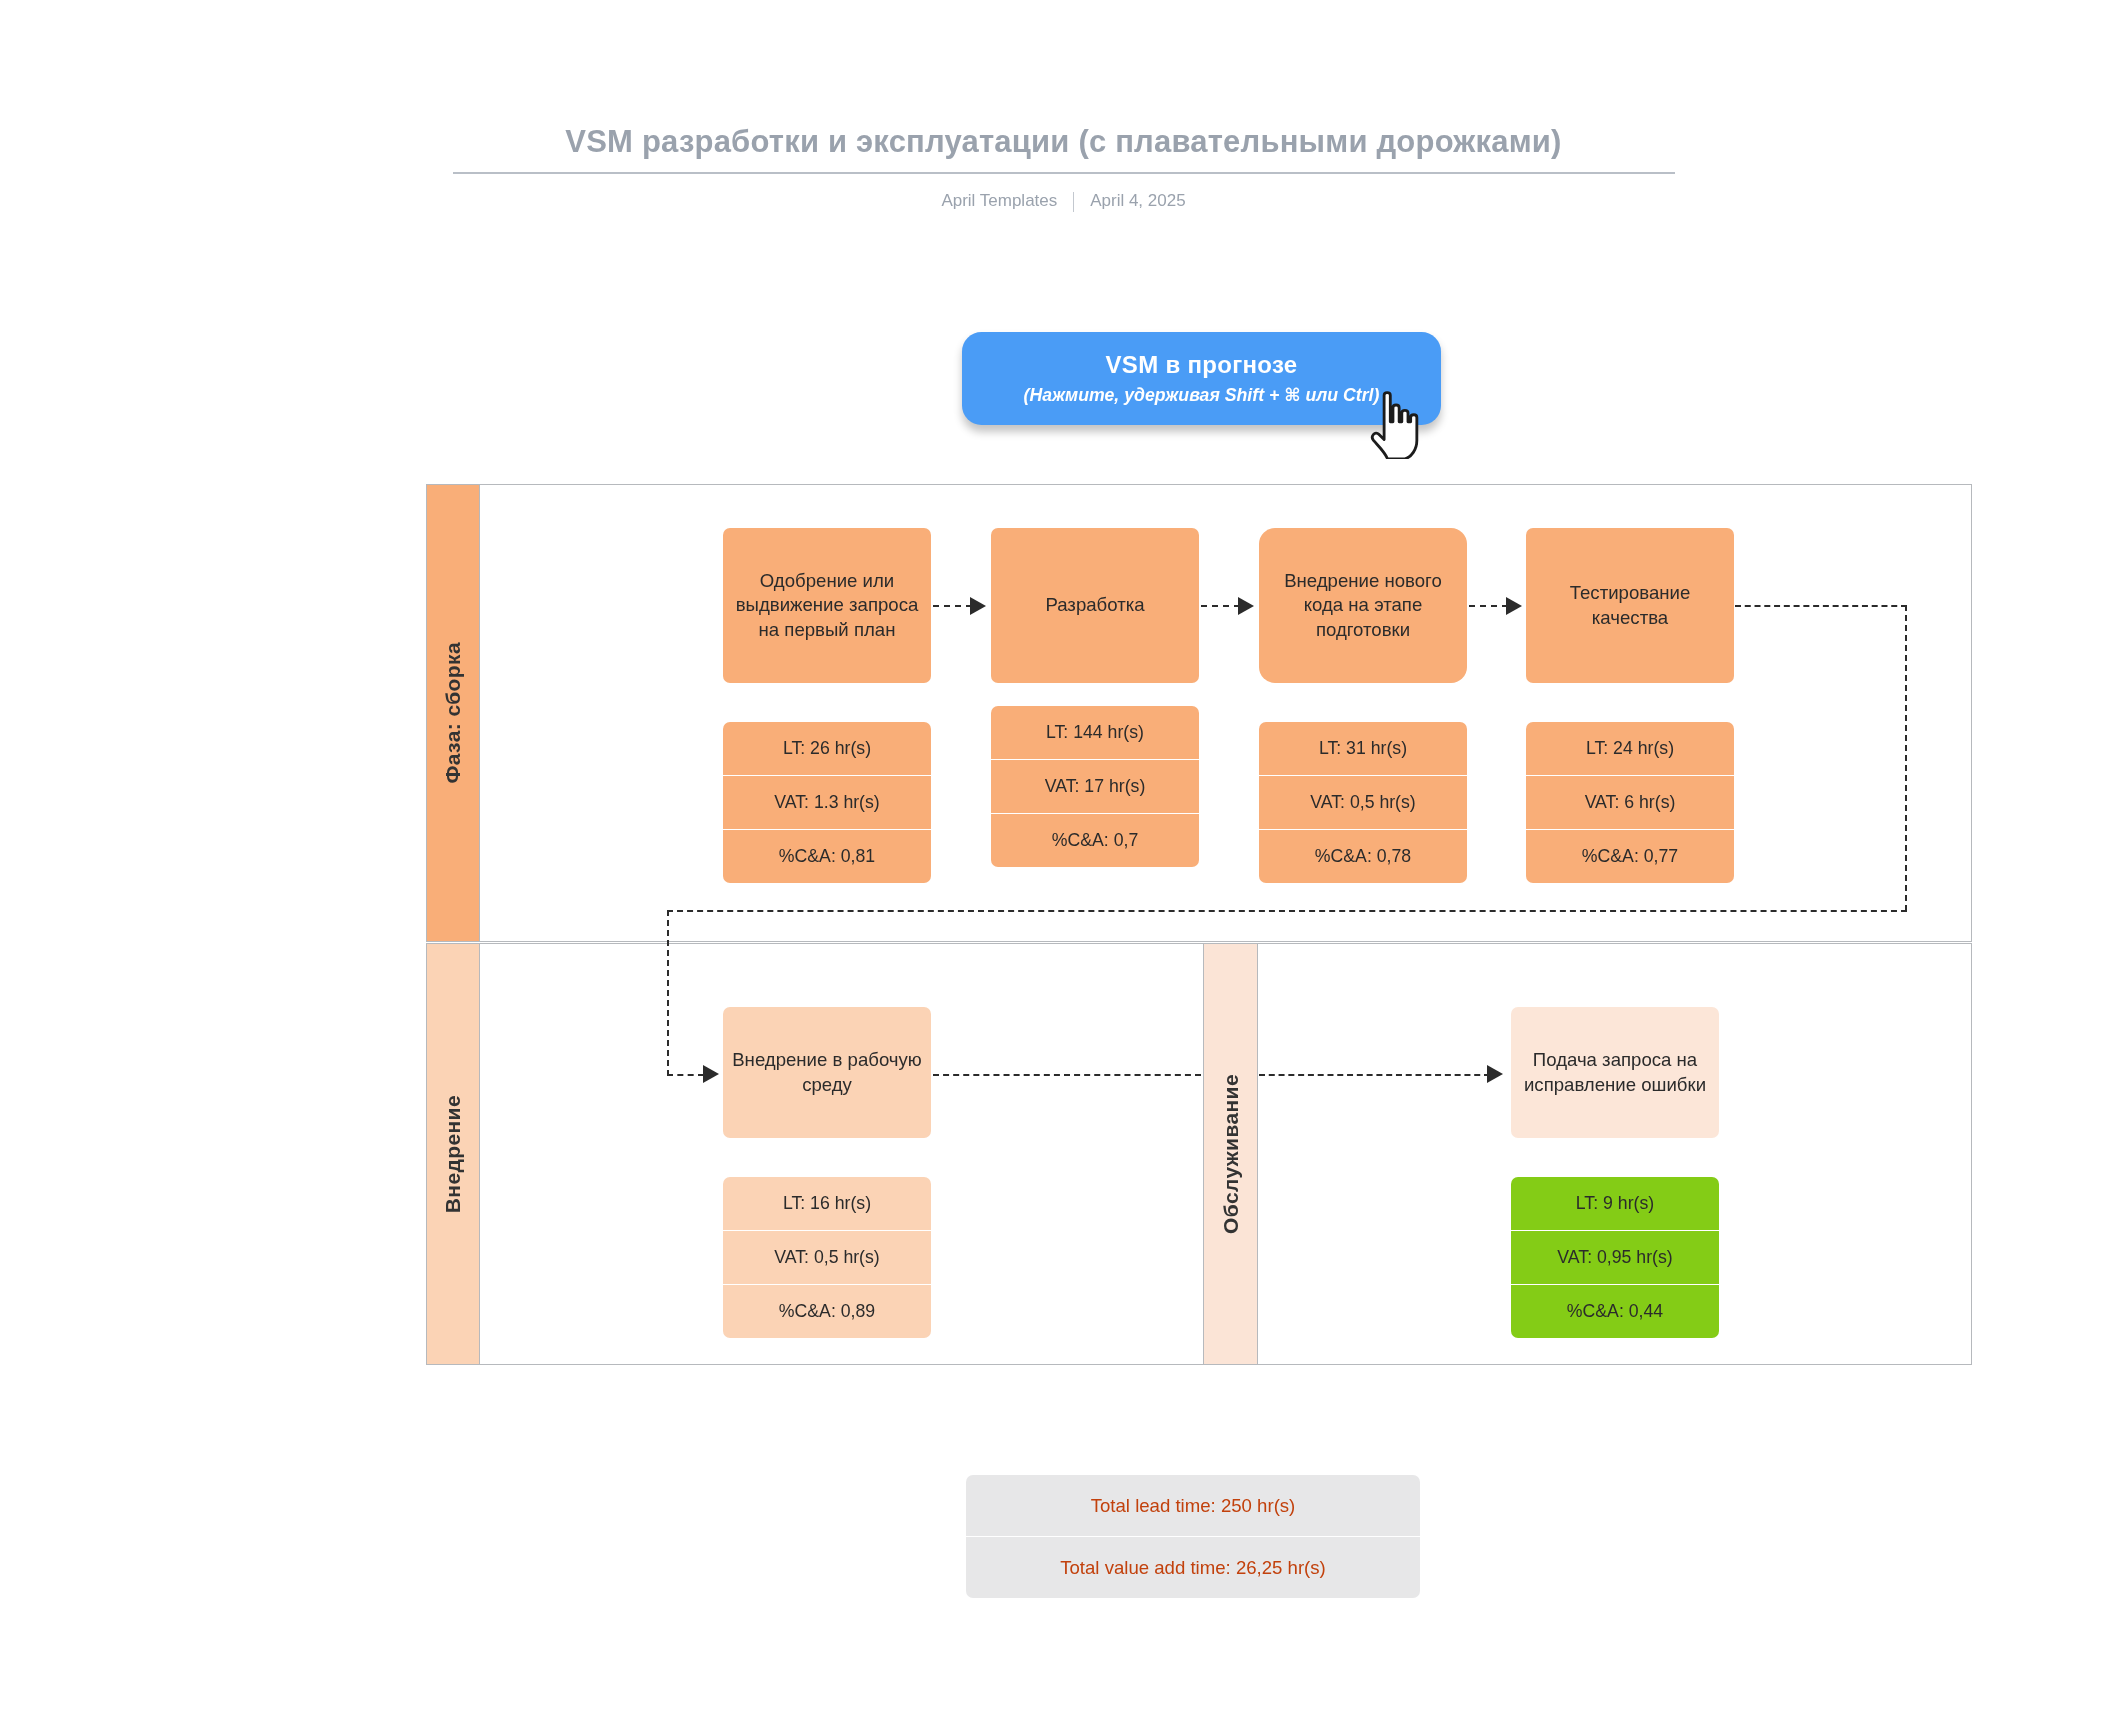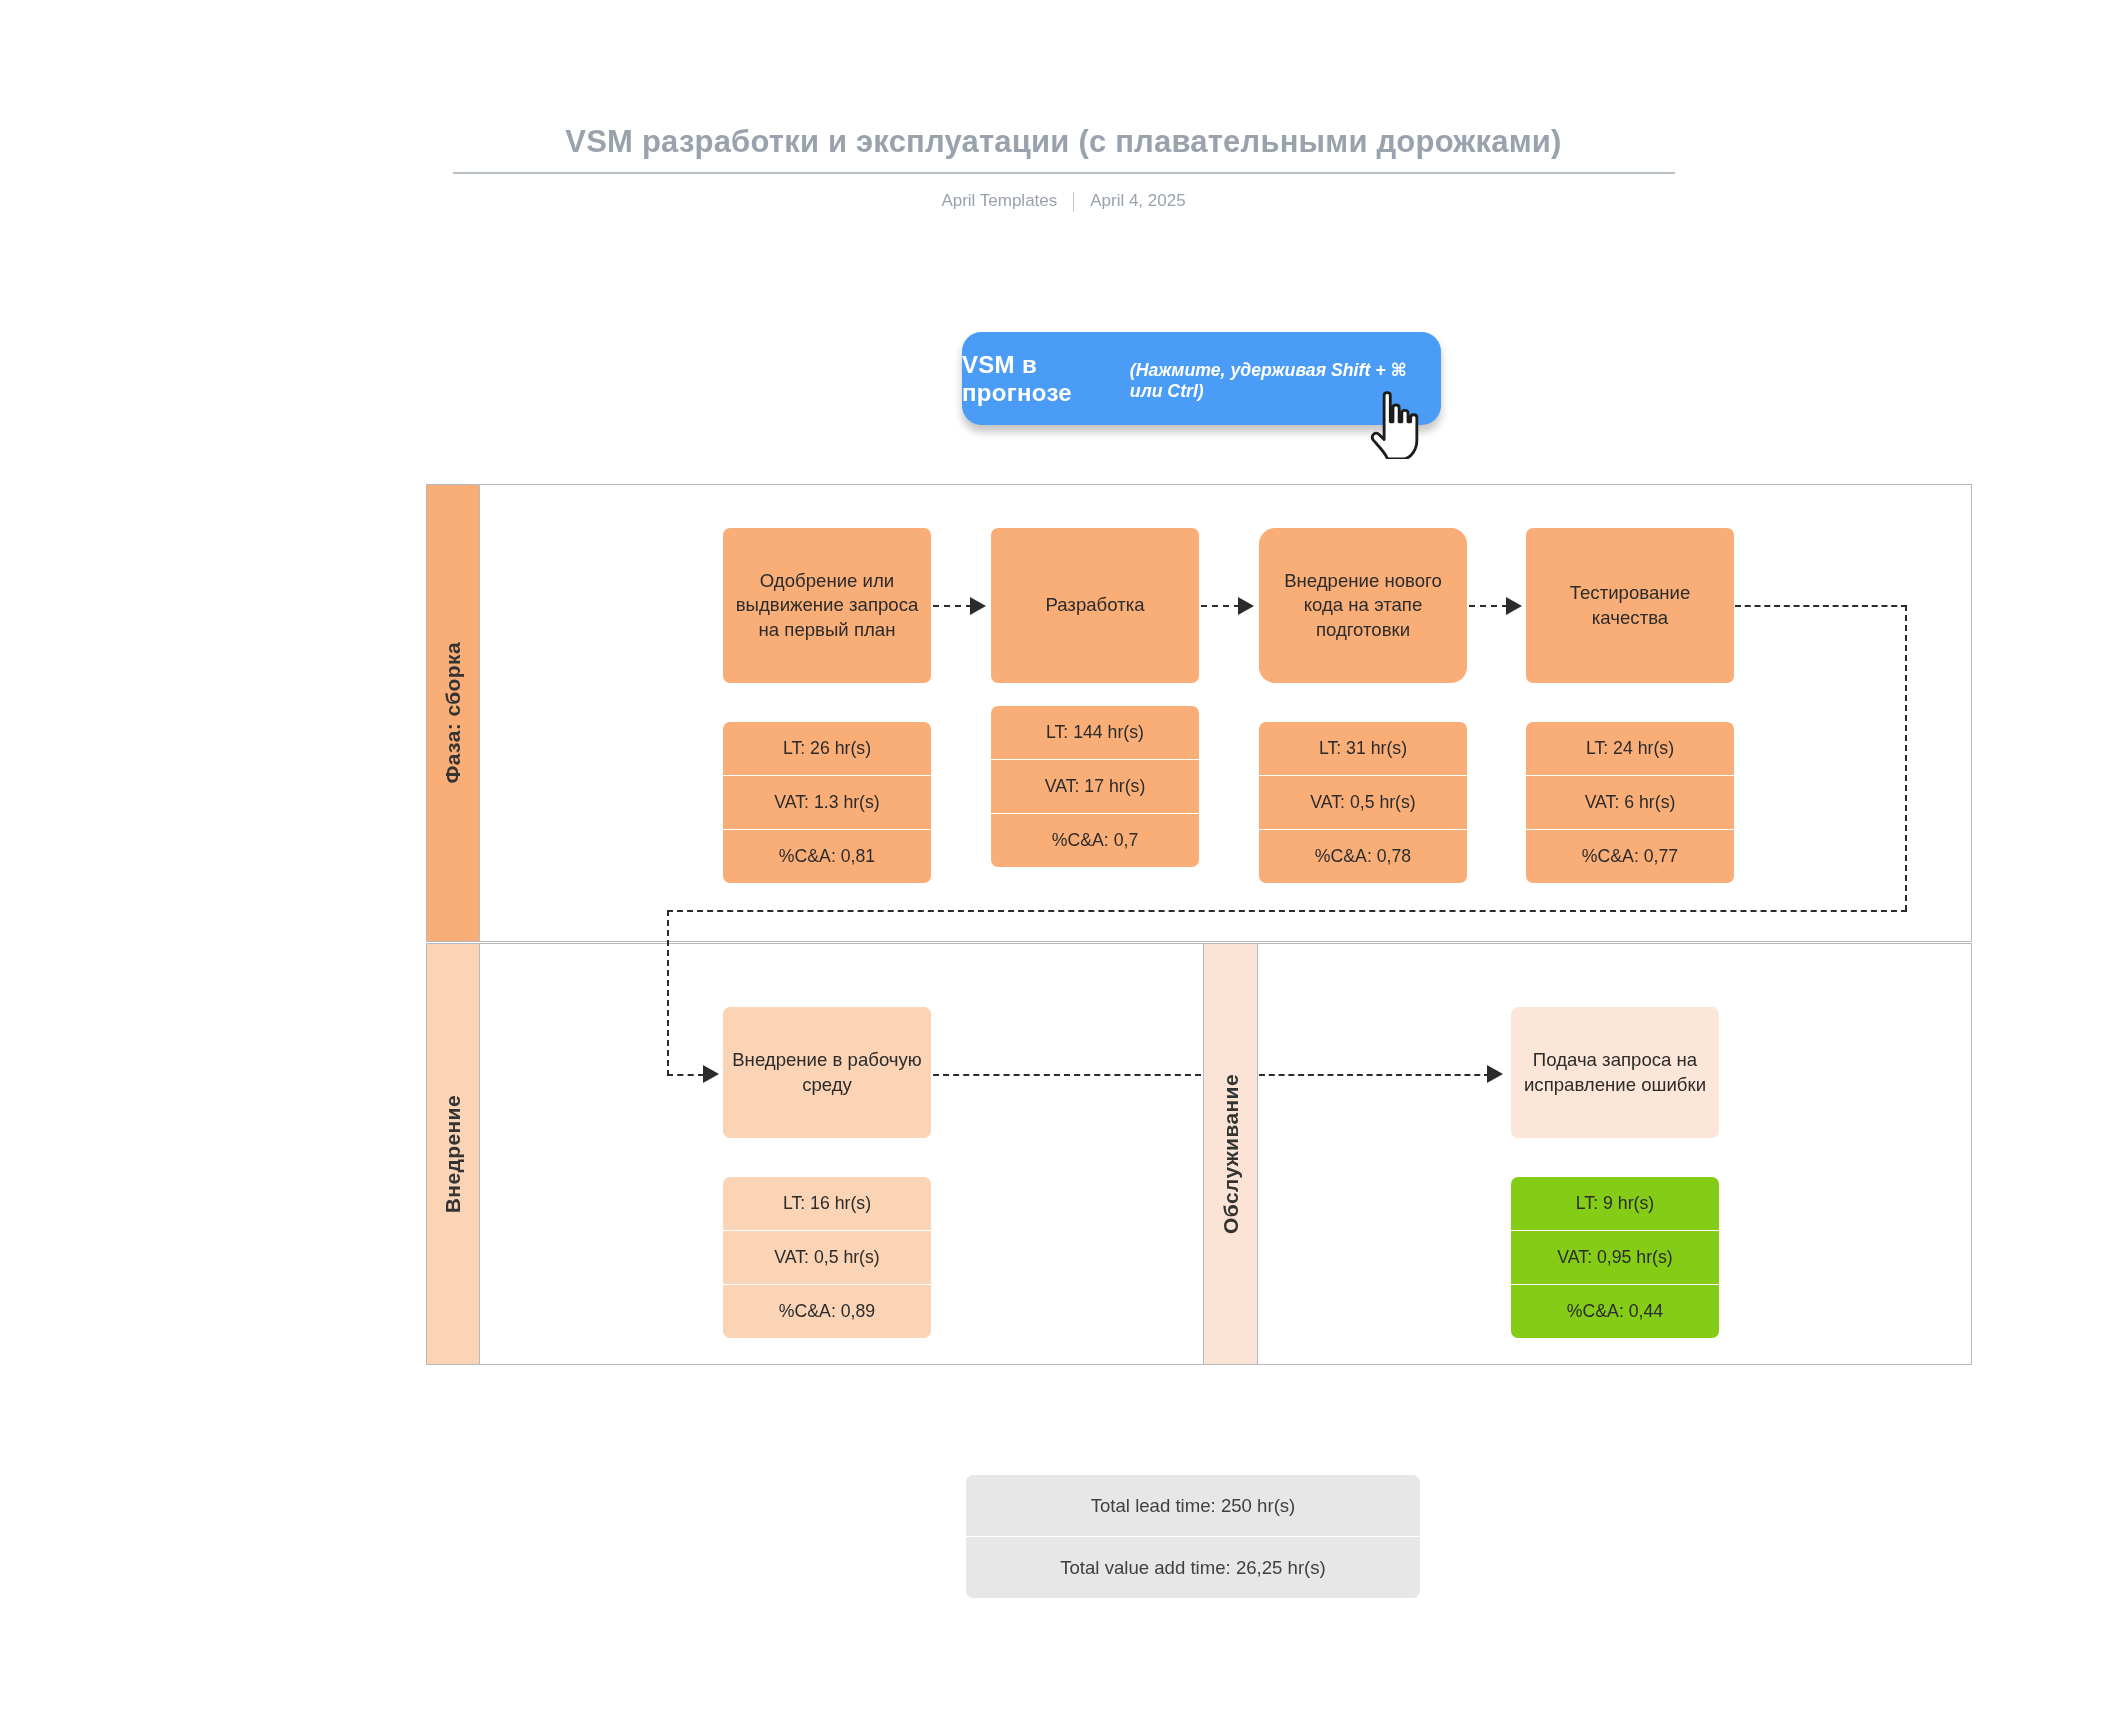--- a/index.html
+++ b/index.html
@@ -17,21 +17,21 @@
   }
   #title-rule{width:1222px;height:1.8px;background:#b9bfc7;margin:0 auto;}
   #subline{margin-top:17px;font-size:17px;color:#9aa2ad;display:flex;justify-content:center;align-items:center;gap:0;}
   #subline .sep{display:inline-block;width:0.9px;height:19.5px;background:#c3c8cf;margin:0 16px;position:relative;top:0.9px;}
 
   
   #tooltip{
     position:absolute;left:962px;top:332px;width:479px;height:93px;
     background:#4a9cf6;border-radius:19.5px;
     box-shadow:0 6.2px 8.9px rgba(0,0,0,.23);
-    display:flex;flex-direction:row;align-items:center;justify-content:center;
+    display:flex;flex-direction:column;align-items:center;justify-content:center;
     color:#ffffff;
   }
   #tooltip-title{font-size:24px;font-weight:bold;letter-spacing:0.3px;}
   #tooltip-sub{font-size:17.7px;font-weight:bold;font-style:italic;margin-top:5.3px;}
   #cursor-icon{position:absolute;left:1368px;top:390px;width:57px;height:69px;}
 
   
   #lanes{position:absolute;left:426px;top:484px;width:1546px;height:881px;}
   .lane{position:absolute;left:0;width:1546px;box-sizing:border-box;
         border:1.8px solid #b6b9bd;background:#ffffff;}
@@ -86,21 +86,21 @@
   .arrowhead{
     position:absolute;width:0;height:0;
     border-top:9.8px solid transparent;border-bottom:9.8px solid transparent;
     border-left:16px solid #2b2b2b;
   }
 
   
   #totals{position:absolute;left:966px;top:1475px;width:454px;border-radius:7px;overflow:hidden;}
   #totals .trow{
     height:61px;background:#e7e7e8;display:flex;align-items:center;justify-content:center;
-    font-size:18.6px;color:#404040;white-space:nowrap;
+    font-size:18.6px;color:#c2410c;white-space:nowrap;
   }
   #totals .trow + .trow{border-top:1.8px solid #ffffff;}
 </style>
 </head>
 <body>
 
 <div id="header">
   <div id="doc-title">VSM разработки и эксплуатации (с плавательными дорожками)</div>
   <div id="title-rule"></div>
   <div id="subline">

